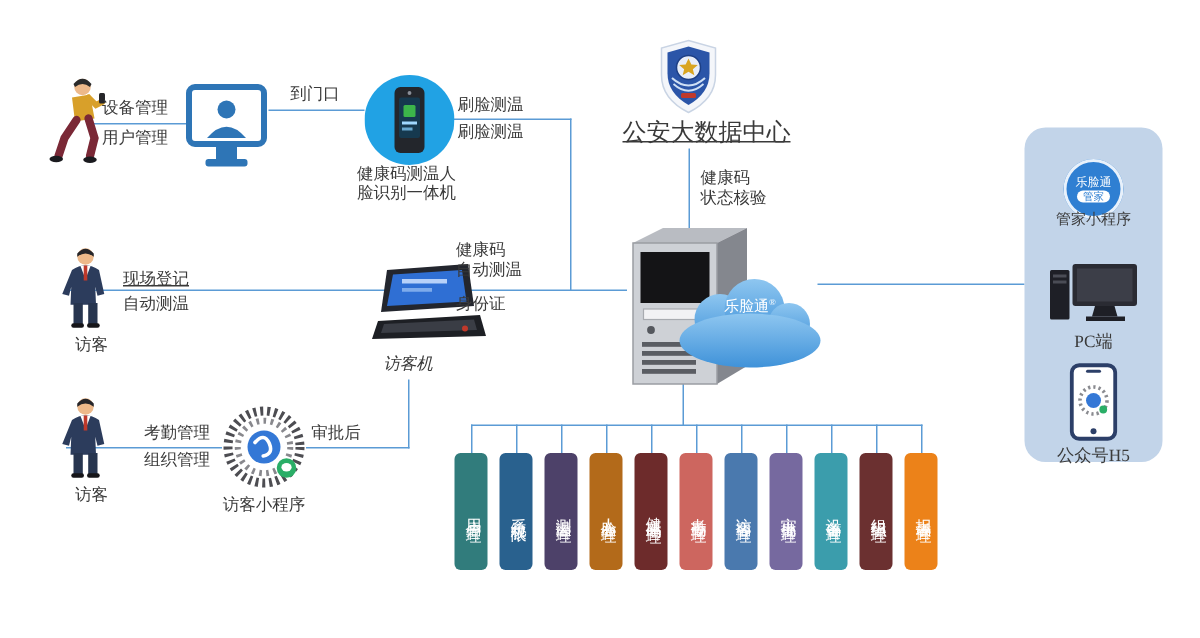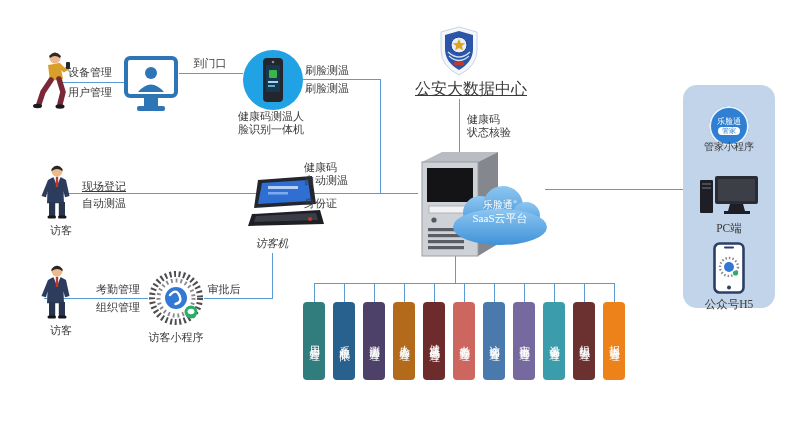--- a/index.html
+++ b/index.html
@@ -189,21 +189,20 @@
           <stop offset="1" stop-color="#3f92d9"></stop>
       </linearGradient>
     </defs>
     <circle cx="30" cy="30" r="17" fill="url(#cg)"></circle>
     <circle cx="53" cy="23" r="20" fill="url(#cg)"></circle>
     <circle cx="76" cy="33" r="14" fill="url(#cg)"></circle>
     <ellipse cx="50" cy="44" rx="47" ry="18" fill="url(#cg)"></ellipse>
   </svg>
   <div class="cloudtxt">
     <span class="c1"><span>乐脸通</span><sup>®</sup></span>
-    <span class="c2">SaaS云平台</span>
   </div>
 
   <div class="bar" style="left: 303px; background-color: rgb(49, 124, 124);">
       <span>用户管理</span>
     </div>
   <div class="bar" style="left: 333px; background-color: rgb(41, 97, 142);">
       <span>系统权限</span>
     </div>
   <div class="bar" style="left: 363px; background-color: rgb(77, 65, 105);">
       <span>测温管理</span>

